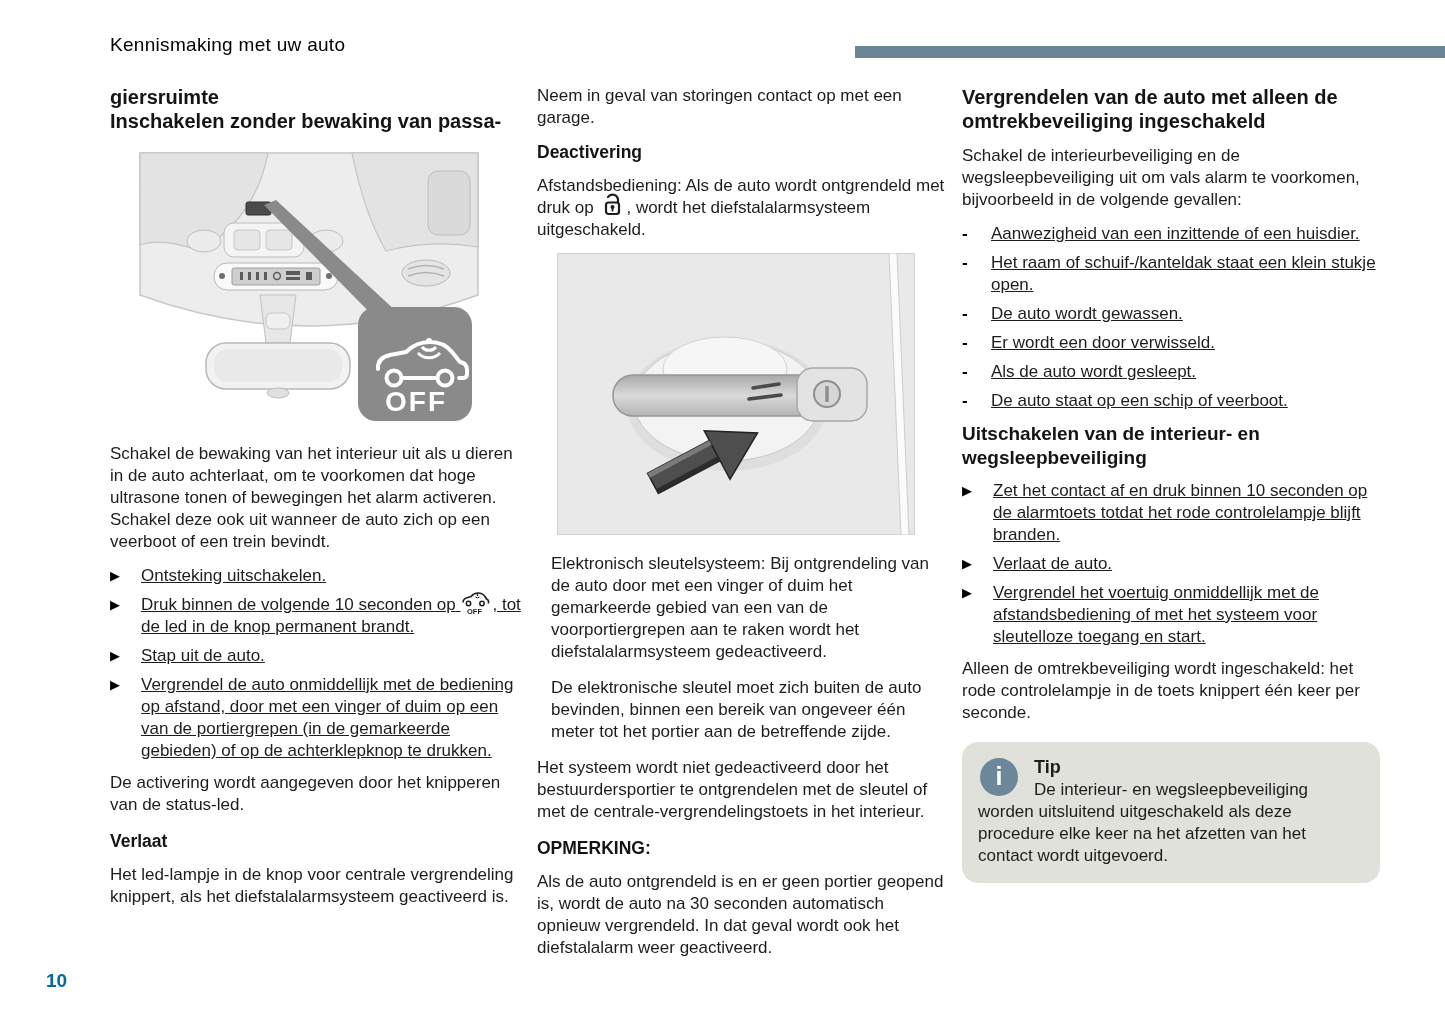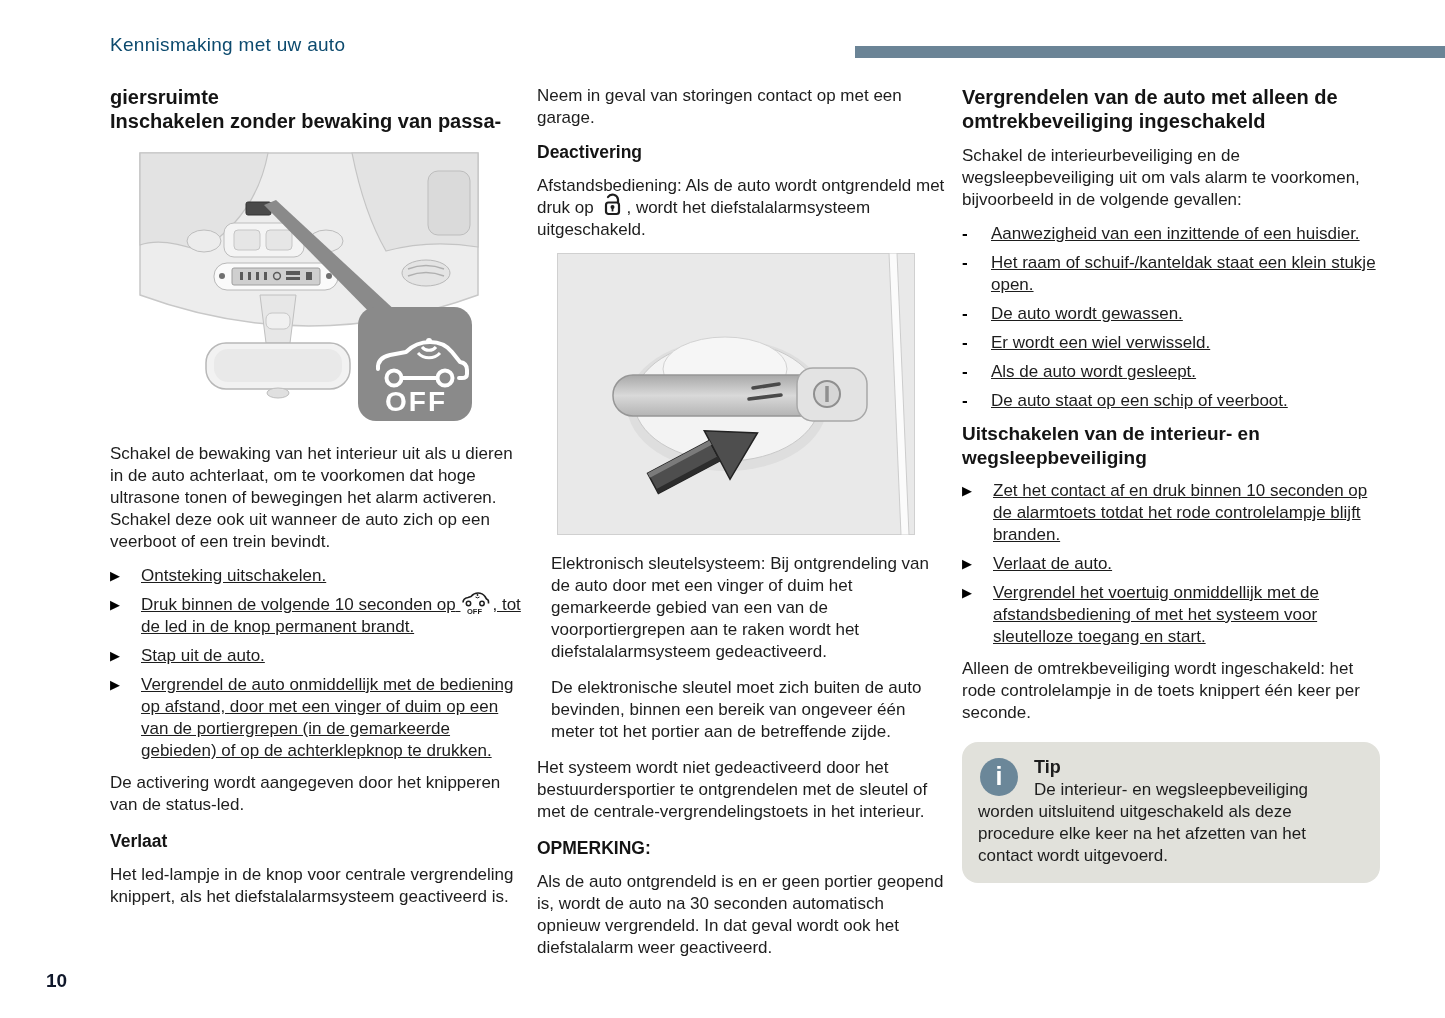--- a/index.html
+++ b/index.html
@@ -1,22 +1,22 @@
 <!DOCTYPE html>
 <html><head>
 <meta charset="utf-8">
 <style>
   html,body{margin:0;padding:0;background:#ffffff;}
   body{width:1445px;height:1018px;position:relative;overflow:hidden;
        font-family:"Liberation Sans",sans-serif;color:#1d1d1d;}
   .page{position:absolute;inset:0;background:#ffffff;}
 
-  .runhead{position:absolute;left:110px;top:34px;font-size:19px;color:#0c4a6e;letter-spacing:.3px;}
+  .runhead{position:absolute;left:110px;top:34px;font-size:19px;color:#000000;letter-spacing:.3px;}
   .accentbar{position:absolute;left:855px;right:0;top:46px;height:12px;background:#6b8496;}
-  .pagenum{position:absolute;left:46px;top:970px;font-size:19px;font-weight:bold;color:#0f172a;}
+  .pagenum{position:absolute;left:46px;top:970px;font-size:19px;font-weight:bold;color:#0369a1;}
 
   .col{position:absolute;top:85px;}
   .col1{left:110px;width:412px;}
   .col2{left:537px;width:412px;}
   .col3{left:962px;width:418px;}
 
   p{margin:0 0 12px;font-size:17px;line-height:22px;}
   p.tight{margin:14px;}
   .h-main{font-size:20px;line-height:24px;font-weight:bold;color:#141414;margin:0 0 12px;}
   .h-sub{font-size:17.5px;line-height:22px;font-weight:bold;color:#141414;margin:14px 0 12px;}
@@ -205,21 +205,21 @@
       <li>
           <span class="mk">-</span>
           <span class="txt">Het raam of schuif-/kanteldak staat een klein stukje open.</span>
         </li>
       <li>
           <span class="mk">-</span>
           <span class="txt">De auto wordt gewassen.</span>
         </li>
       <li>
           <span class="mk">-</span>
-          <span class="txt">Er wordt een wiel verwisseld.</span>
+          <span class="txt">Er wordt een door verwisseld.</span>
         </li>
       <li>
           <span class="mk">-</span>
           <span class="txt">Als de auto wordt gesleept.</span>
         </li>
       <li>
           <span class="mk">-</span>
           <span class="txt">De auto staat op een schip of veerboot.</span>
         </li>
     </ul>

